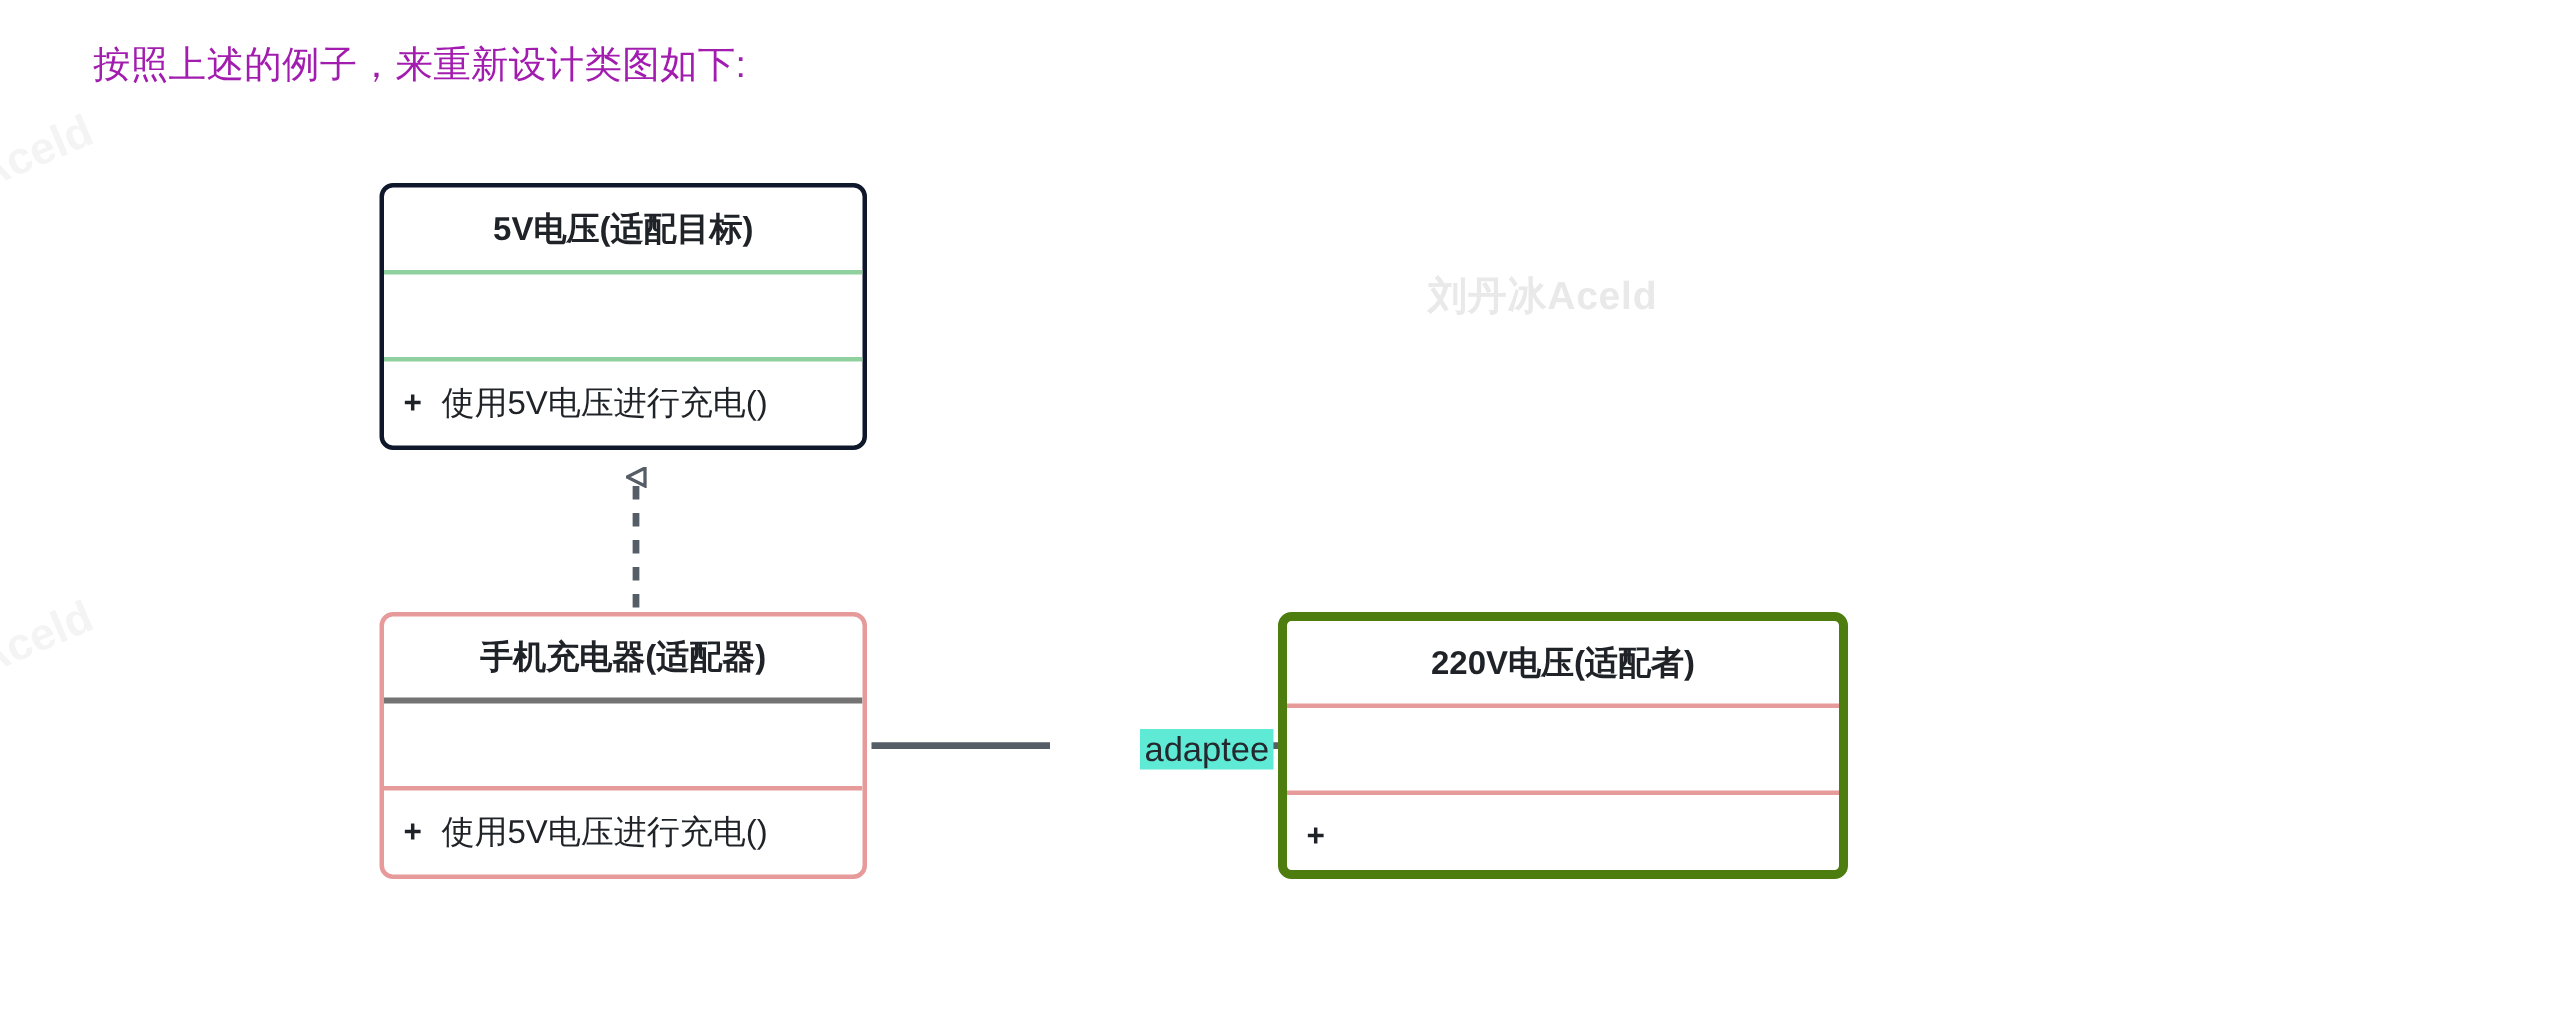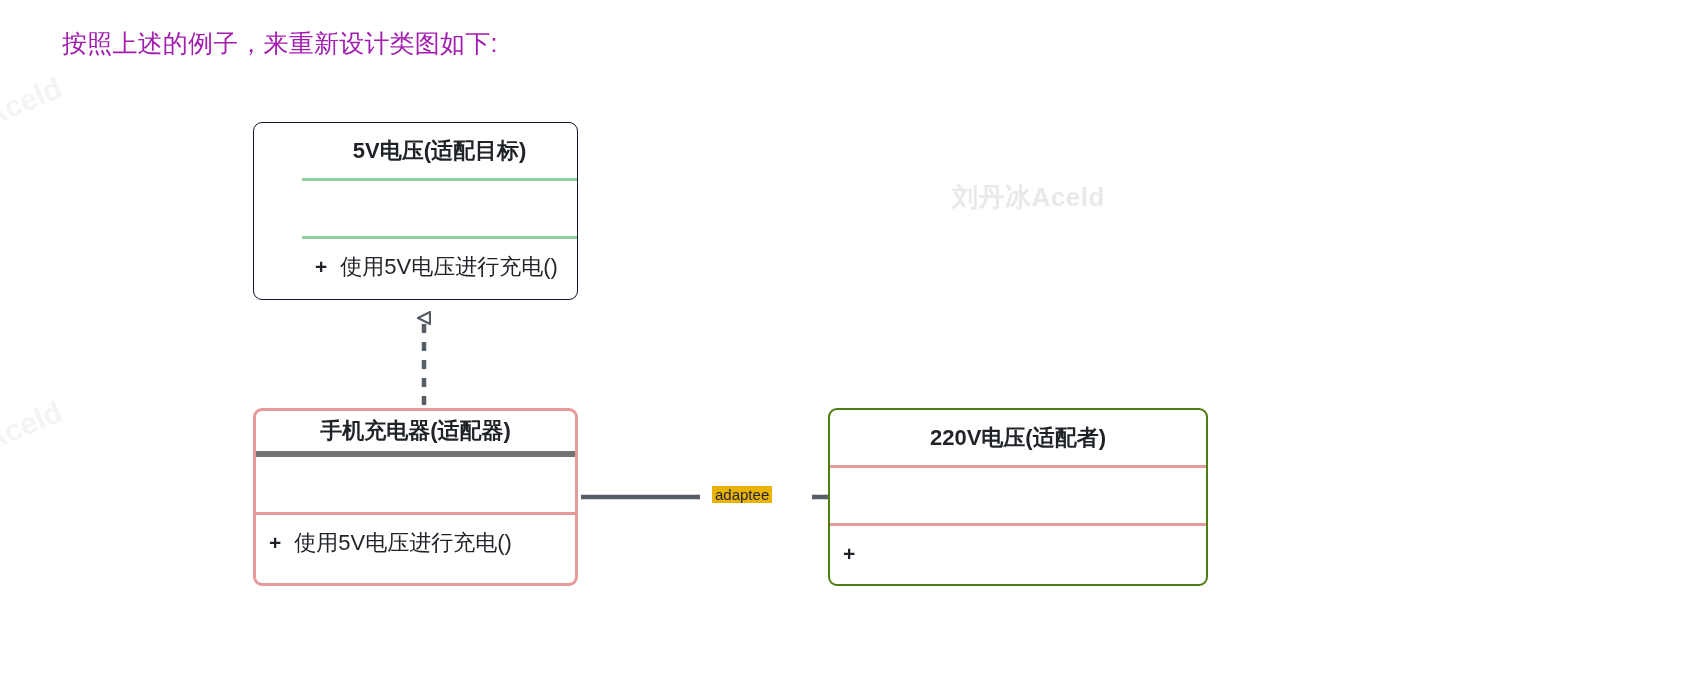--- a/index.html
+++ b/index.html
@@ -89,59 +89,59 @@
     margin-right: 13px;
   }
   .uml-box .row.empty { }
 
   
   .box-target {
     left: 253px;
     top: 122px;
     width: 325px;
     height: 178px;
-    border: 1px solid #0f172a;
-    padding-left: 48px;
+    border: 3px solid #0f172a;
   }
   .box-target .row.title { height: 58px; border-bottom: 3px solid #8fd19e; }
   .box-target .row.empty { height: 58px; border-bottom: 3px solid #8fd19e; }
   .box-target .row.members { height: 56px; }
 
   
   .box-adapter {
     left: 253px;
     top: 408px;
     width: 325px;
     height: 178px;
     border: 3px solid #e79a9a;
   }
-  .box-adapter .row.title { height: 46px; border-bottom: 6px solid #737373; }
+  .box-adapter .row.title { height: 58px; border-bottom: 4px solid #737373; }
   .box-adapter .row.empty { height: 58px; border-bottom: 3px solid #e79a9a; }
   .box-adapter .row.members { height: 56px; }
 
   
   .box-adaptee {
-    left: 828px;
+    left: 852px;
     top: 408px;
     width: 380px;
     height: 178px;
-    border: 2px solid #4d7c0f;
+    border: 6px solid #4d7c0f;
   }
   .box-adaptee .row.title { height: 58px; border-bottom: 3px solid #e79a9a; }
   .box-adaptee .row.empty { height: 58px; border-bottom: 3px solid #e79a9a; }
   .box-adaptee .row.members { height: 56px; }
 
   
   .edge-label {
     position: absolute;
-    font-size: 15px;
+    font-size: 23px;
     color: #24292f;
     white-space: nowrap;
-    background: #eab308;
+    background: #5eead4;
     padding: 0 3px;
+    margin-left: 48px;
   }
   .label-adaptee {
     left: 712px;
     top: 486px;
   }
 </style>
 </head>
 <body>
 
 <div id="canvas">

